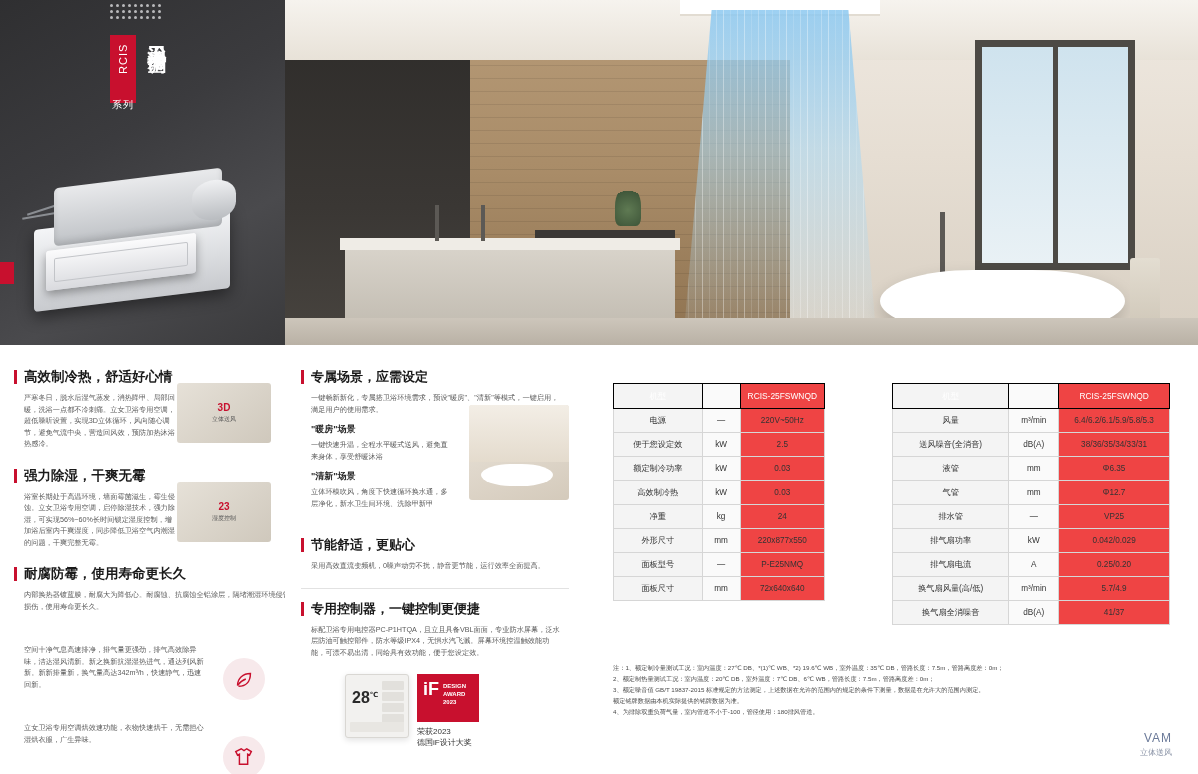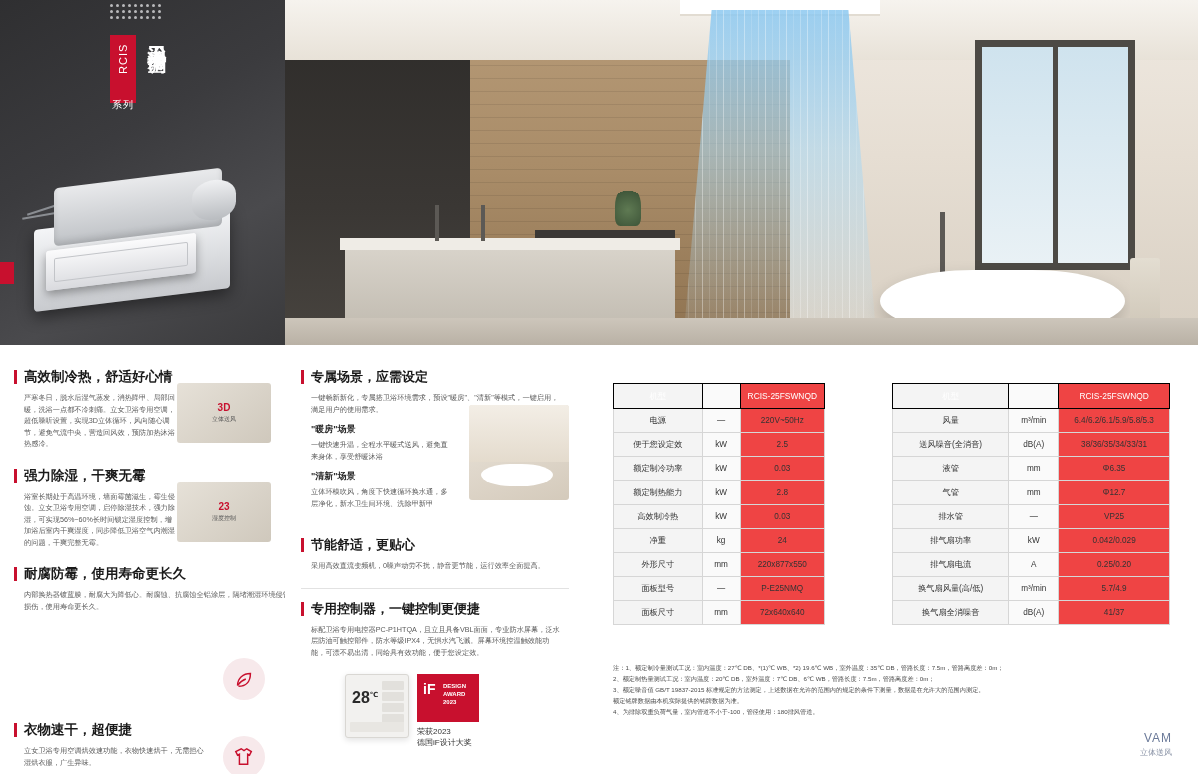--- a/index.html
+++ b/index.html
@@ -70,21 +70,21 @@
   .scene-sub{font-size:9px;font-weight:bold;color:#2a2a2a;padding-left:10px;margin:8px 0 3px 0;}
   .divider{height:1px;background:#e2e2e2;margin:10px 0 12px 0;}
   .award-row{position:relative;margin-top:6px;height:74px;}
   .ctrl-panel{position:absolute;left:44px;top:0;width:62px;height:62px;background:#f2f1ef;border:1px solid #d9d7d3;border-radius:3px;box-shadow:0 2px 6px rgba(0,0,0,.12);}
   .ctrl-panel .temp{position:absolute;left:6px;top:14px;font-size:16px;font-weight:bold;color:#2a2a2a;}
   .ctrl-panel .temp sup{font-size:7px;}
   .ctrl-panel .btns{position:absolute;right:4px;top:6px;width:22px;height:50px;display:flex;flex-direction:column;gap:2px;}
   .ctrl-panel .btns i{display:block;height:9px;background:#e2e0dc;border-radius:1px;}
   .ctrl-panel .strip{position:absolute;left:4px;bottom:5px;right:4px;height:10px;background:#e8e6e2;border-radius:1px;}
   .if-logo{position:absolute;left:116px;top:0;width:62px;height:48px;background:#c8102e;color:#fff;}
-  .if-logo .ifm{position:absolute;left:6px;top:8px;font-size:14px;font-weight:bold;line-height:14px;}
+  .if-logo .ifm{position:absolute;left:6px;top:8px;font-size:18px;font-weight:bold;line-height:14px;}
   .if-logo .txt{position:absolute;left:26px;top:8px;font-size:6px;line-height:8px;font-weight:bold;}
   .award-text{position:absolute;left:116px;top:52px;font-size:8px;color:#333;line-height:11px;}
 
   
   .specs{position:absolute;left:585px;top:345px;width:613px;height:429px;background:#fff;padding:38px 16px 0 16px;box-sizing:border-box;}
   table{border-collapse:collapse;font-size:8.2px;color:#2b2b2b;}
   table.t1{position:absolute;left:28px;top:38px;width:212px;}
   table.t2{position:absolute;left:307px;top:38px;width:278px;}
   th{background:#000000;color:#ffffff;font-weight:normal;height:22px;font-size:8.4px;border:1px solid #000;}
   td{border:1px solid #d6d6d6;height:21px;text-align:center;color:#333;}
@@ -250,30 +250,30 @@
         </div>
       </div>
     </div>
 
     <div class="feat">
       <h3>耐腐防霉，使用寿命更长久</h3>
       <p style="width:268px;">内部换热器镀蓝膜，耐腐大为降低心。耐腐蚀、抗腐蚀全铝涂层，隔堵潮湿环境侵蚀损伤，使用寿命更长久。</p>
     </div>
 
     <div class="feat">
+      <p style="width:180px;">空间十净气息高速排净，排气量更强劲，排气高效除异味，洁达湿风清新。新之换新抗湿湿热进气，通达列风新新。新新排量新，换气量高达342m³/h，快速静气，迅速回新。</p>
       <div class="icon-round">
         <svg viewBox="0 0 24 24" fill="none" stroke="#c8102e" stroke-width="1.6">
           <path d="M5 19c0-8 6-13 14-13 0 9-5 14-13 14"></path>
             <path d="M5 19c3-4 6-6 9-7"></path>
         </svg>
       </div>
     </div>
 
     <div class="feat">
-      <h3>衣物速干，超便捷</h3>
       <p style="width:180px;">立女卫浴专用空调烘效速功能，衣物快速烘干，无需担心湿烘衣服，广生异味。</p>
       <div class="icon-round">
         <svg viewBox="0 0 24 24" fill="none" stroke="#c8102e" stroke-width="1.6">
           <path d="M9 3l3 2 3-2 5 3-2 4-2-1v11H7V9L5 10 3 6z"></path>
         </svg>
       </div>
     </div>
 
   </div>
 
@@ -356,25 +356,20 @@
             <td class="c-name">便于您设定效</td>
             <td class="c-unit">kW</td>
             <td class="c-val">2.5</td>
           </tr>
           <tr>
             <td class="c-name">额定制冷功率</td>
             <td class="c-unit">kW</td>
             <td class="c-val">0.03</td>
           </tr>
           <tr>
-            <td class="c-name">额定制热能力</td>
-            <td class="c-unit">kW</td>
-            <td class="c-val">2.8</td>
-          </tr>
-          <tr>
             <td class="c-name">高效制冷热</td>
             <td class="c-unit">kW</td>
             <td class="c-val">0.03</td>
           </tr>
           <tr>
             <td class="c-name">净重</td>
             <td class="c-unit">kg</td>
             <td class="c-val">24</td>
           </tr>
           <tr>

